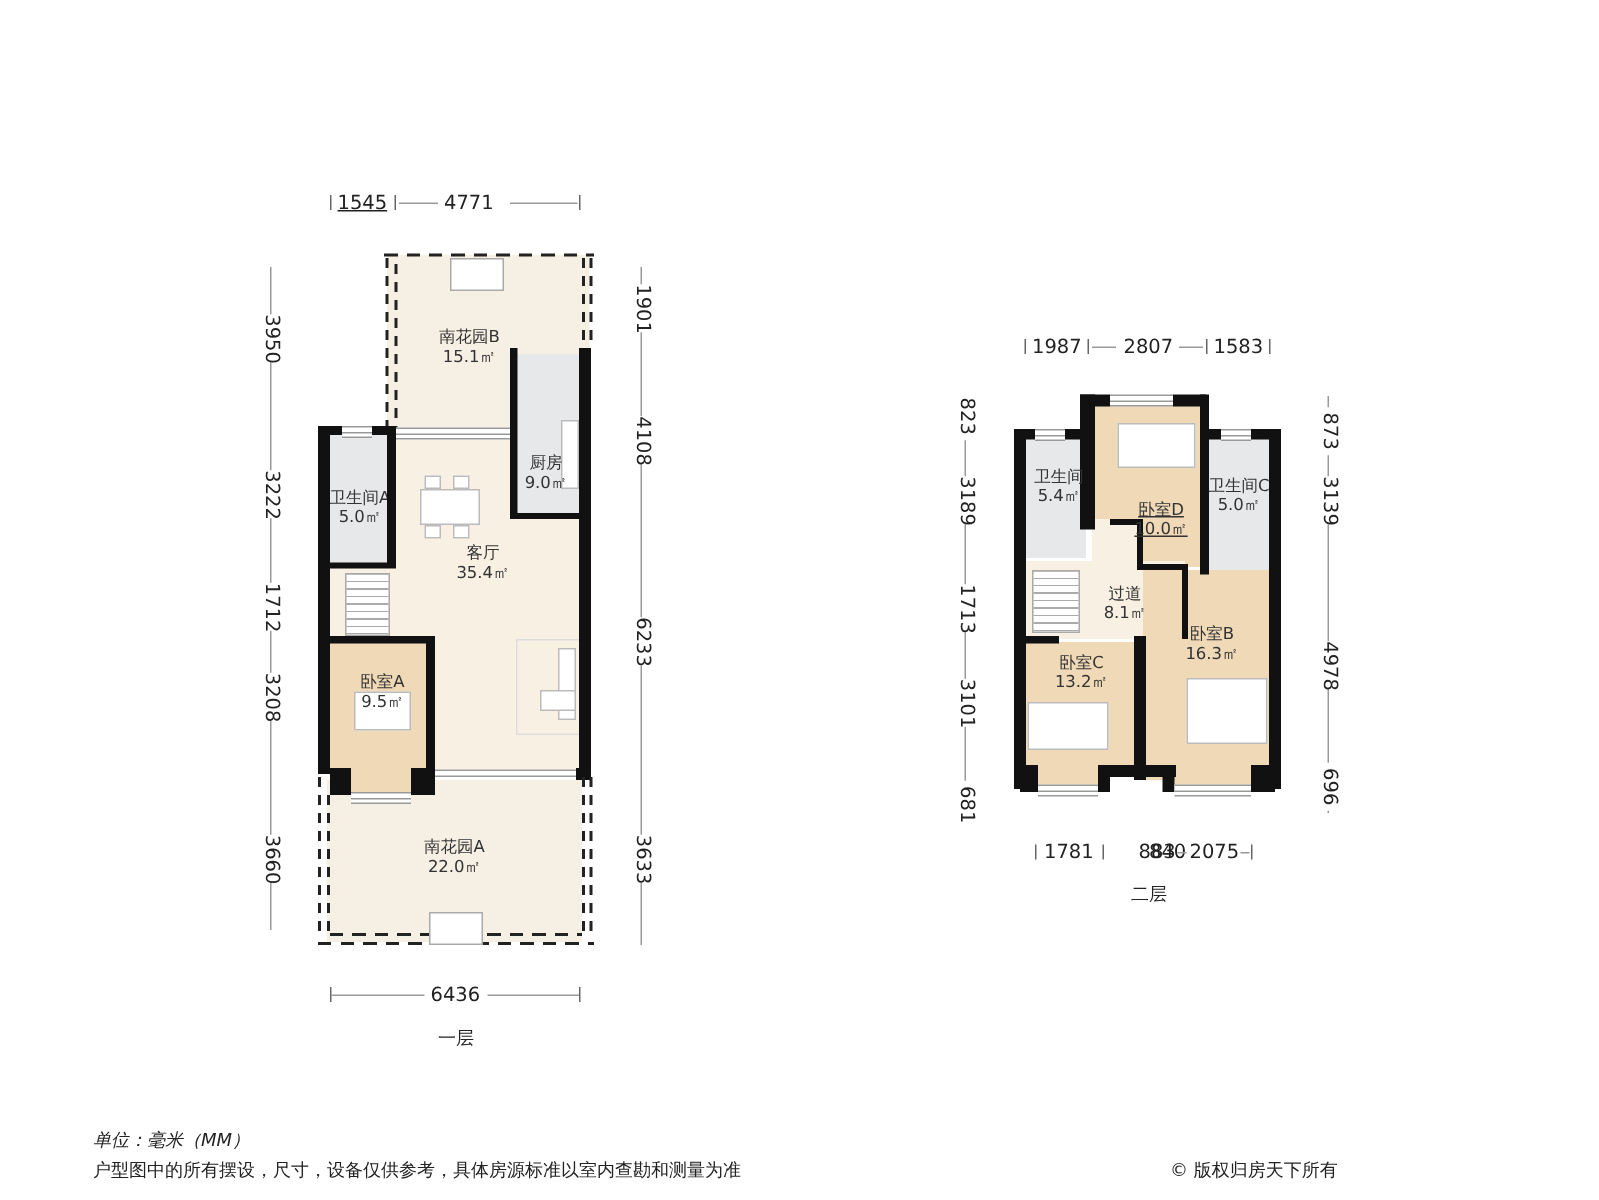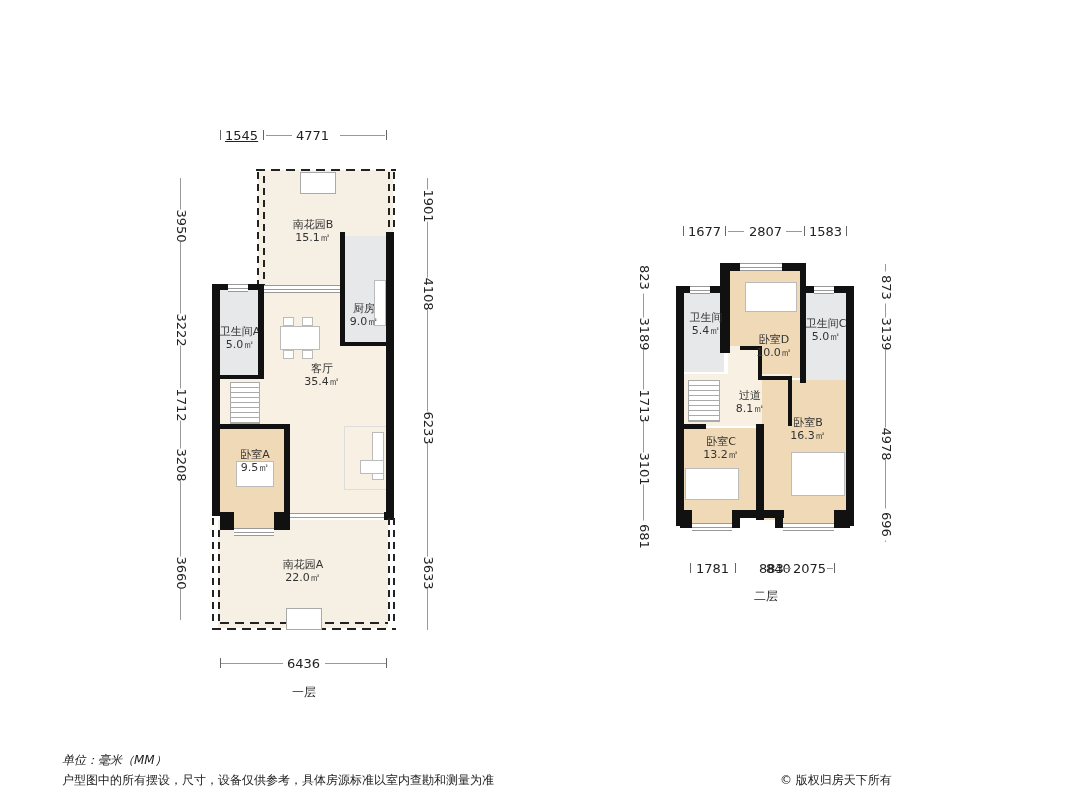--- a/index.html
+++ b/index.html
@@ -137,21 +137,21 @@
   <div class="dline" style="left:221px;top:663px;width:62px;height:1px;"></div>
   <div class="dim" style="left:287px;top:657px;">6436</div>
   <div class="dline" style="left:325px;top:663px;width:61px;height:1px;"></div>
   <div class="tick" style="left:386px;top:658px;width:1px;height:10px;"></div>
   <div class="floor-label" style="left:304px;top:684px;">一层</div>
 </div>
 
 <div>
 
   <div class="tick" style="left:683px;top:226px;width:1px;height:10px;"></div>
-  <div class="dim" style="left:688px;top:225px;">1677</div>
+  <div class="dim" style="left:688px;top:225px;">1987</div>
   <div class="tick" style="left:725px;top:226px;width:1px;height:10px;"></div>
   <div class="dline" style="left:728px;top:231px;width:16px;height:1px;"></div>
   <div class="dim" style="left:749px;top:225px;">2807</div>
   <div class="dline" style="left:786px;top:231px;width:16px;height:1px;"></div>
   <div class="tick" style="left:804px;top:226px;width:1px;height:10px;"></div>
   <div class="dim" style="left:809px;top:225px;">1583</div>
   <div class="tick" style="left:846px;top:226px;width:1px;height:10px;"></div>
 
   <div class="dline" style="left:643px;top:264px;width:1px;height:278px;"></div>
   <div class="vdim" style="left:628px;top:271px;width:32px;text-align:center;background:#fff;">823</div>
@@ -205,21 +205,21 @@
   <div class="wall" style="left:732px;top:510px;width:8px;height:18px;"></div>
   <div class="wall" style="left:775px;top:510px;width:8px;height:18px;"></div>
   <div class="wall" style="left:834px;top:510px;width:16px;height:18px;"></div>
   <div class="window-h" style="left:692px;top:523px;width:40px;"></div>
   <div class="window-h" style="left:783px;top:523px;width:51px;"></div>
 
   <div class="room-label" style="left:706px;top:311px;">
     <div>卫生间</div>
     <div>5.4㎡</div>
   </div>
-  <div class="room-label" style="left:774px;top:333px;">
+  <div class="room-label" style="left:774px;top:333px;text-decoration:underline;">
     <div>卧室D</div>
     <div>10.0㎡</div>
   </div>
   <div class="room-label" style="left:826px;top:317px;">
     <div>卫生间C</div>
     <div>5.0㎡</div>
   </div>
   <div class="room-label" style="left:750px;top:389px;">
     <div>过道</div>
     <div>8.1㎡</div>

